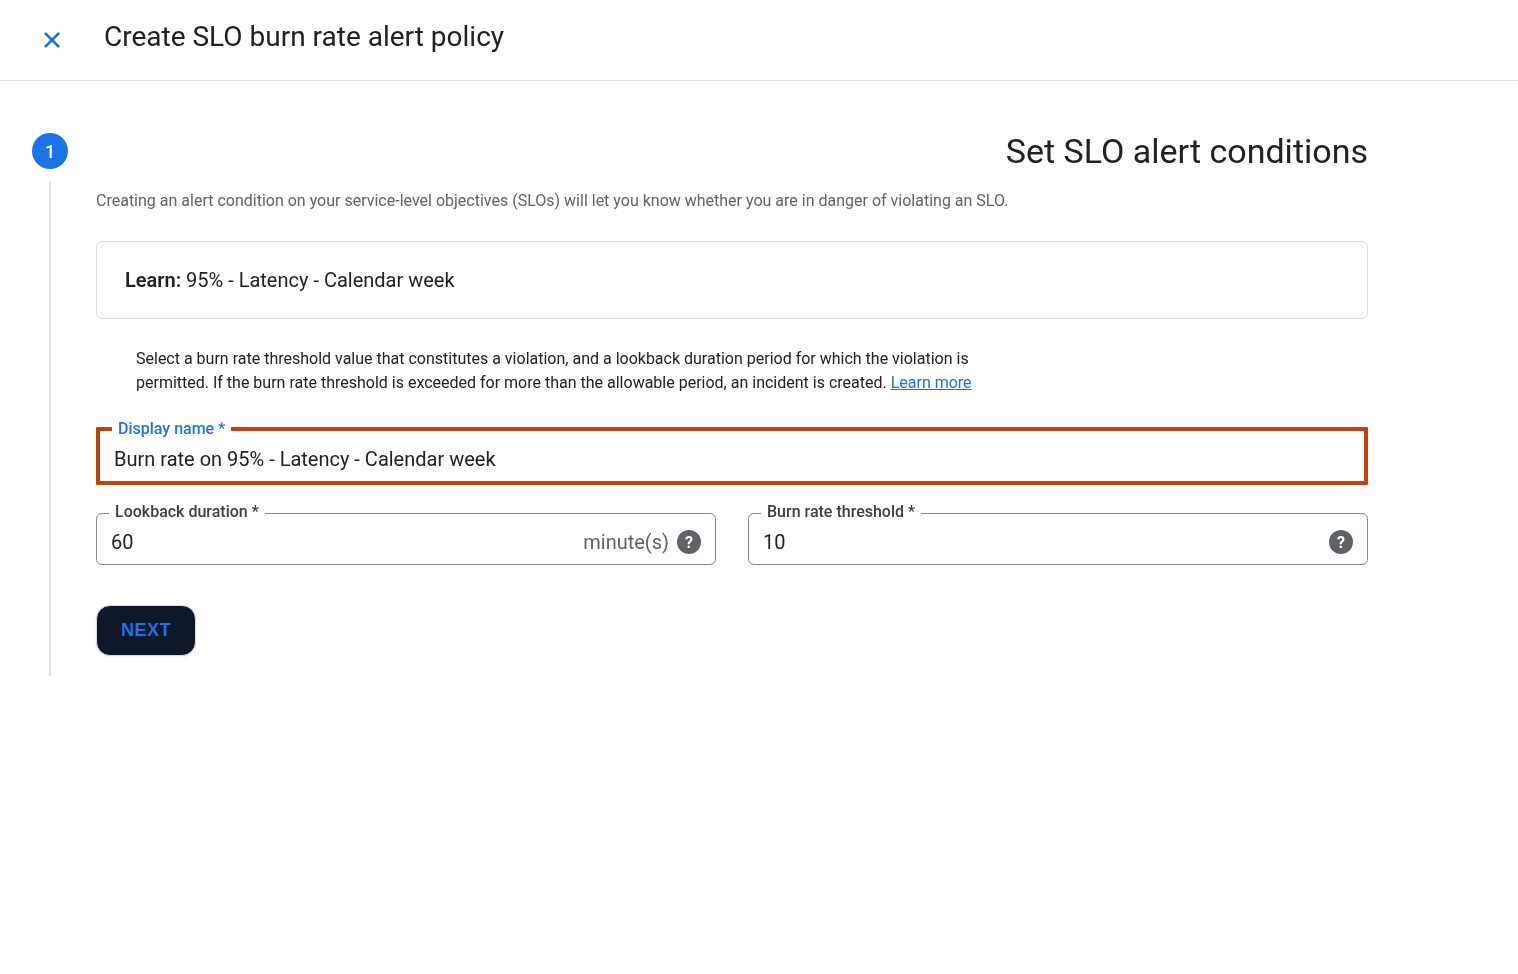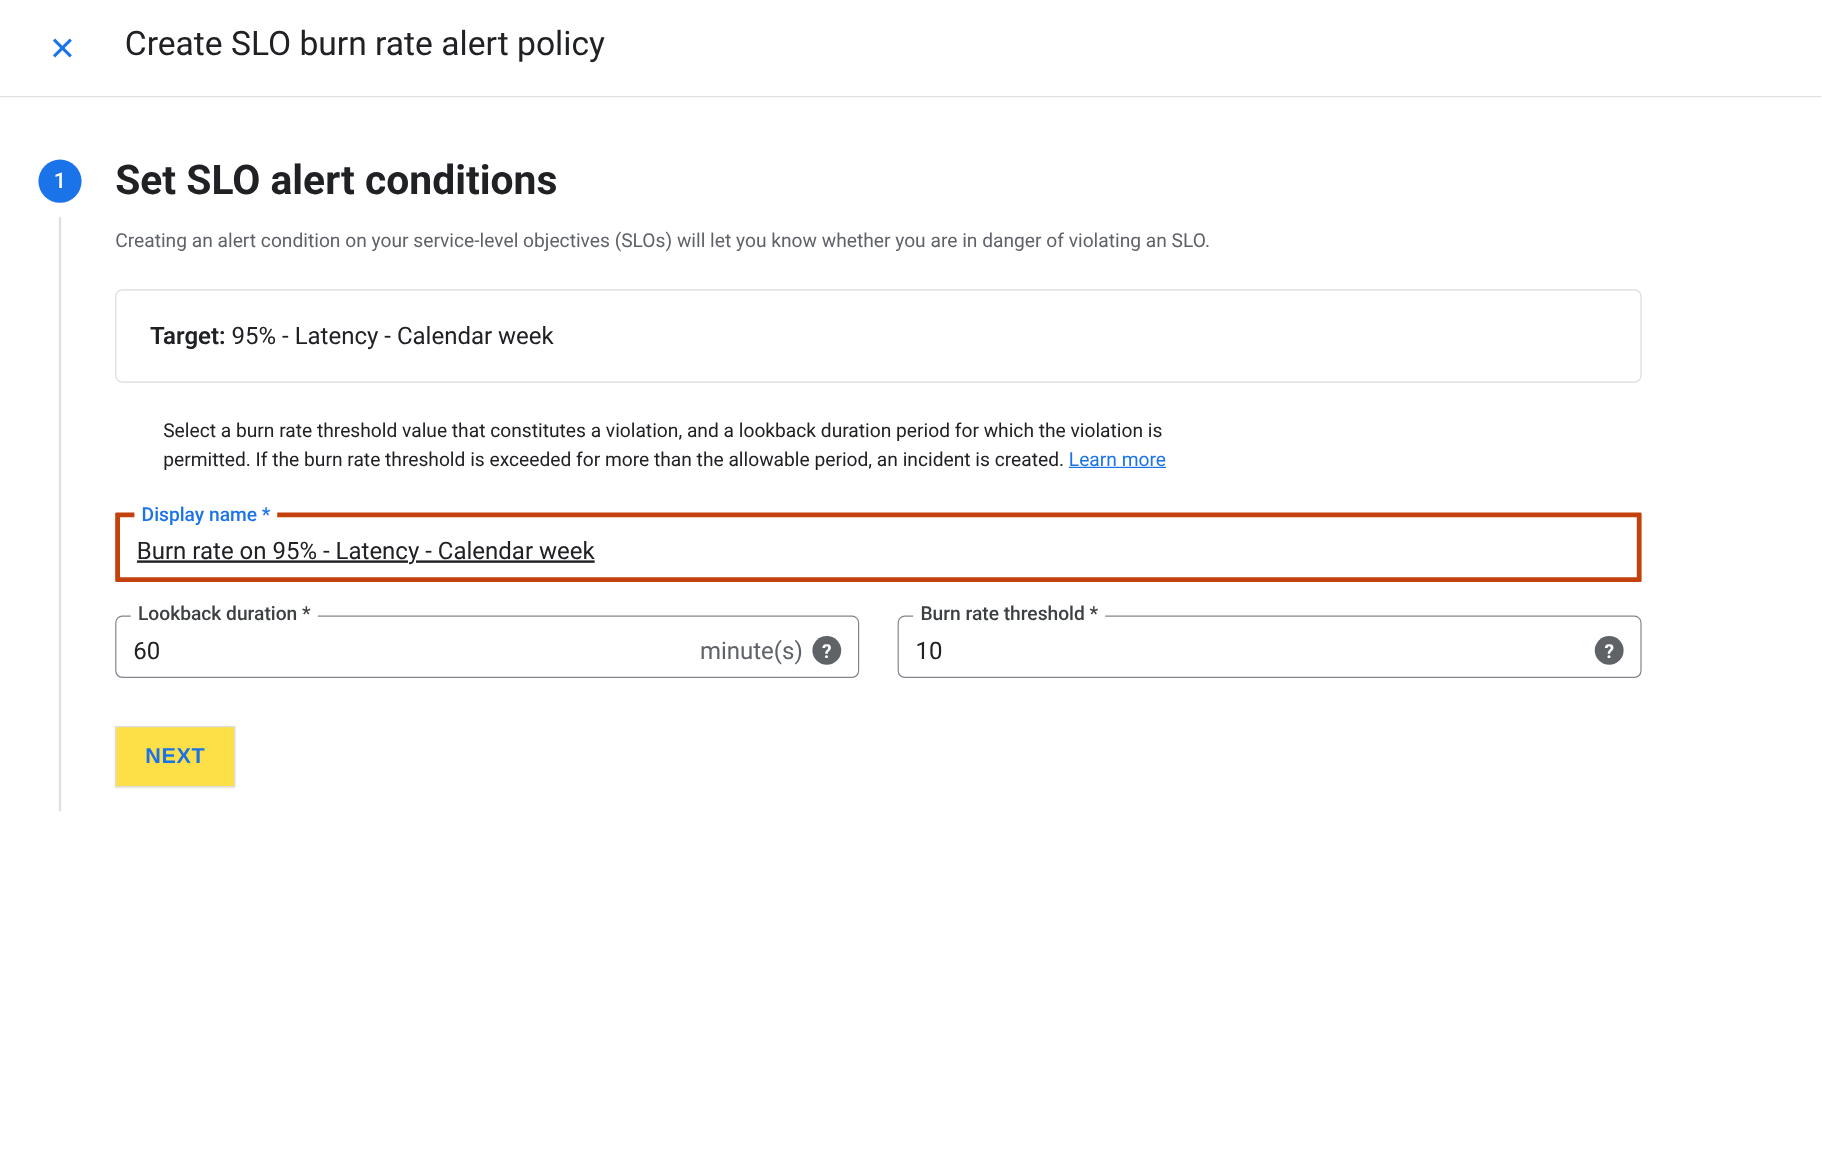--- a/index.html
+++ b/index.html
@@ -69,23 +69,24 @@
     .step-line {
       position: absolute;
       left: -47px;
       top: 50px;
       bottom: -20px;
       width: 2px;
       background: #e0e0e0;
     }
     .step-title {
       font-size: 34px;
-      font-weight: 700;
+      font-weight: 400;
       margin-bottom: 18px;
       color: #202124;
+      text-align: right;
     }
     .step-desc {
       font-size: 16px;
       color: #5f6368;
       line-height: 1.5;
       margin-bottom: 28px;
       max-width: 1080px;
     }
     .target-box {
       border: 1px solid #dadce0;
@@ -128,21 +129,20 @@
       color: #1a73e8;
       font-weight: 500;
     }
     .field-input {
       border: none;
       outline: none;
       font-size: 20px;
       width: 100%;
       color: #202124;
       font-family: inherit;
-      text-decoration: underline;
     }
     .field-row {
       display: flex;
       gap: 32px;
     }
     .field-col {
       flex: 1;
     }
     .field-outlined-gray {
       position: relative;
@@ -185,26 +185,26 @@
       display: flex;
       align-items: center;
       justify-content: center;
       font-size: 16px;
       font-weight: bold;
       flex-shrink: 0;
       cursor: pointer;
     }
     .next-btn {
       border: 1px solid #dadce0;
-      background: #fde047;
+      background: #0f172a;
       color: #1a73e8;
       font-size: 18px;
       font-weight: 600;
       padding: 14px 24px;
-      border-radius: 0;
+      border-radius: 14px;
       cursor: pointer;
       letter-spacing: 0.5px;
       box-shadow: 0 1px 2px rgba(60,64,67,0.1);
       margin-top: 40px;
     }
   </style>
 </head>
 <body>
 
 <div class="header">
@@ -219,21 +219,21 @@
 
 <div class="content">
   <div class="step-row">
     <div class="step-badge">1</div>
     <div class="step-body">
       <div class="step-line"></div>
       <h2 class="step-title">Set SLO alert conditions</h2>
       <p class="step-desc">Creating an alert condition on your service-level objectives (SLOs) will let you know whether you are in danger of violating an SLO.</p>
 
       <div class="target-box">
-        <span class="target-label">Target:</span><span> 95% - Latency - Calendar week</span>
+        <span class="target-label">Learn:</span><span> 95% - Latency - Calendar week</span>
       </div>
 
       <p class="instruction">
         <span>Select a burn rate threshold value that constitutes a violation, and a lookback duration period for which the violation is permitted. If the burn rate threshold is exceeded for more than the allowable period, an incident is created. </span><a class="learn-more">Learn more</a>
       </p>
 
       <div class="field-group">
         <div class="field-outlined">
           <span class="field-legend">Display name *</span>
           <input class="field-input" value="Burn rate on 95% - Latency - Calendar week" style="">

